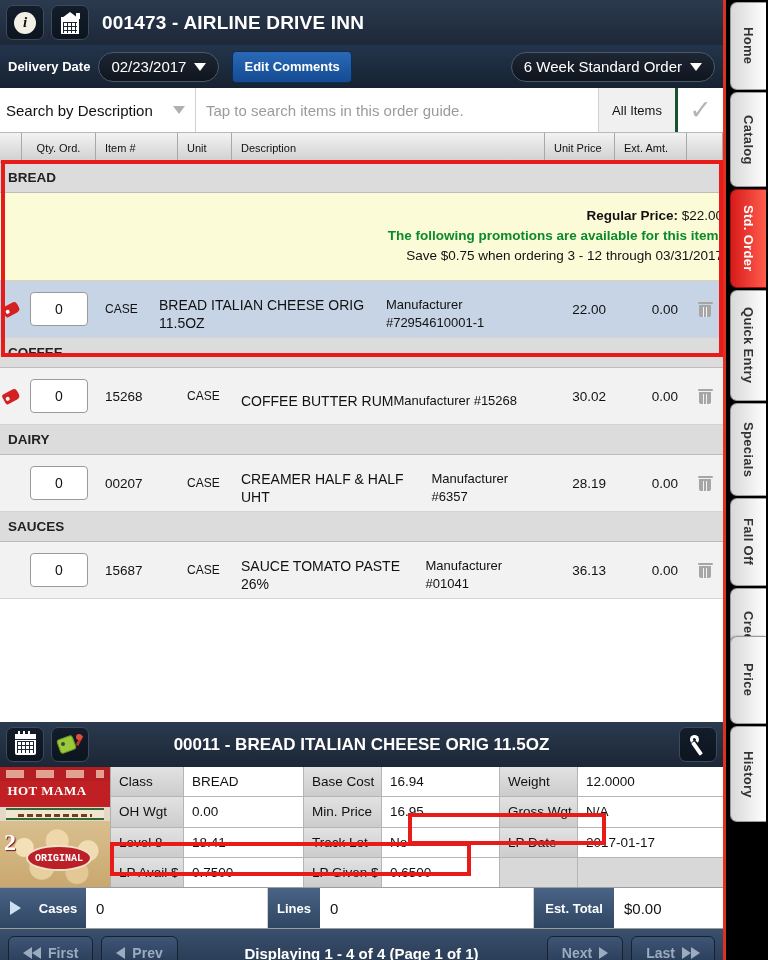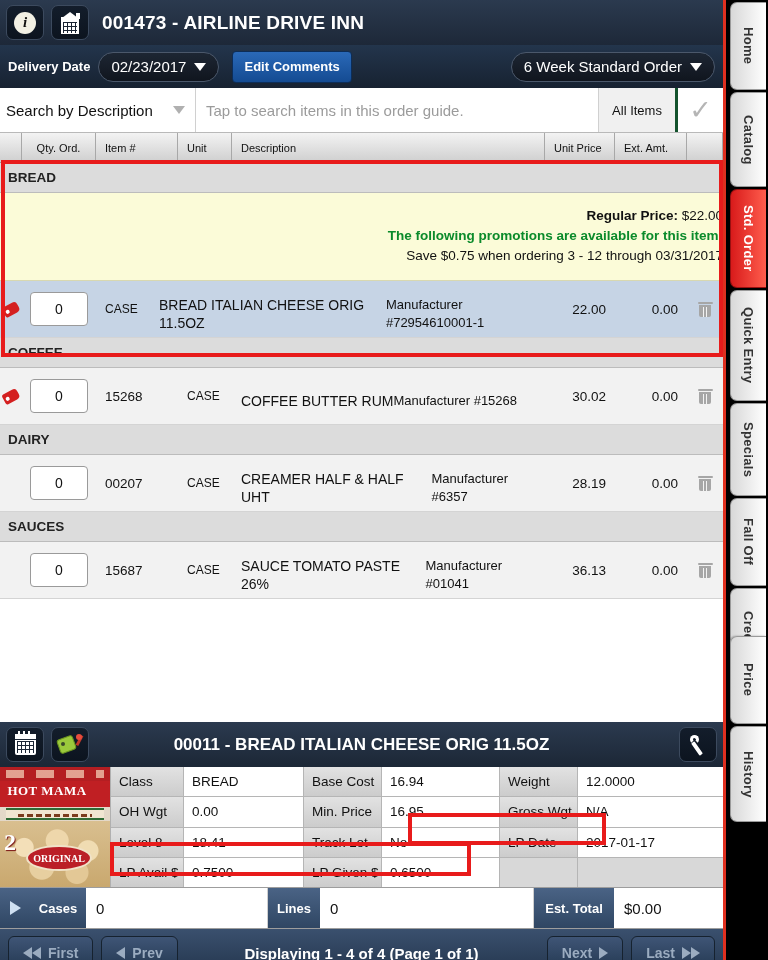--- a/index.html
+++ b/index.html
@@ -183,21 +183,21 @@
     background:
       radial-gradient(circle at 22% 40%,#f3dfb8 0 9px,transparent 10px),
       radial-gradient(circle at 52% 30%,#eed7ab 0 11px,transparent 12px),
       radial-gradient(circle at 80% 45%,#f0dcb2 0 10px,transparent 11px),
       radial-gradient(circle at 38% 70%,#e7cfa0 0 12px,transparent 13px),
       radial-gradient(circle at 70% 78%,#e3c896 0 11px,transparent 12px),
       linear-gradient(#d9bf8f,#c9a86e);}
   .pi-oval{position:absolute;left:26px;top:78px;width:66px;height:26px;border-radius:50%;
     background:#bb1f27;border:2px solid #f0e2c8;}
   .pi-oval span{position:absolute;inset:0;display:flex;align-items:center;justify-content:center;
-    color:#fff;font-weight:bold;font-size:10px;font-family:Liberation Serif, serif;}
+    color:#fff;font-weight:bold;font-size:10px;font-family:Liberation Mono, monospace;}
   .pi-two{position:absolute;left:4px;top:62px;color:#fff;font-weight:bold;font-size:24px;
     font-family:"Liberation Serif",serif;text-shadow:1px 1px 1px #7a1414;}
 
   .dettable{ flex:1; display:flex; flex-direction:column;}
   .detrow{ flex:1; display:flex; border-bottom:1px solid #b5b5b5;}
   .detrow:last-child{border-bottom:none;}
   .dk{ background:linear-gradient(#e2e2e2,#cccccc); border-right:1px solid #b5b5b5;
     display:flex;align-items:center;padding-left:8px;font-size:13.5px;}
   .dv{ background:#fff; border-right:1px solid #b5b5b5;
     display:flex;align-items:center;padding-left:8px;font-size:13.5px;}

